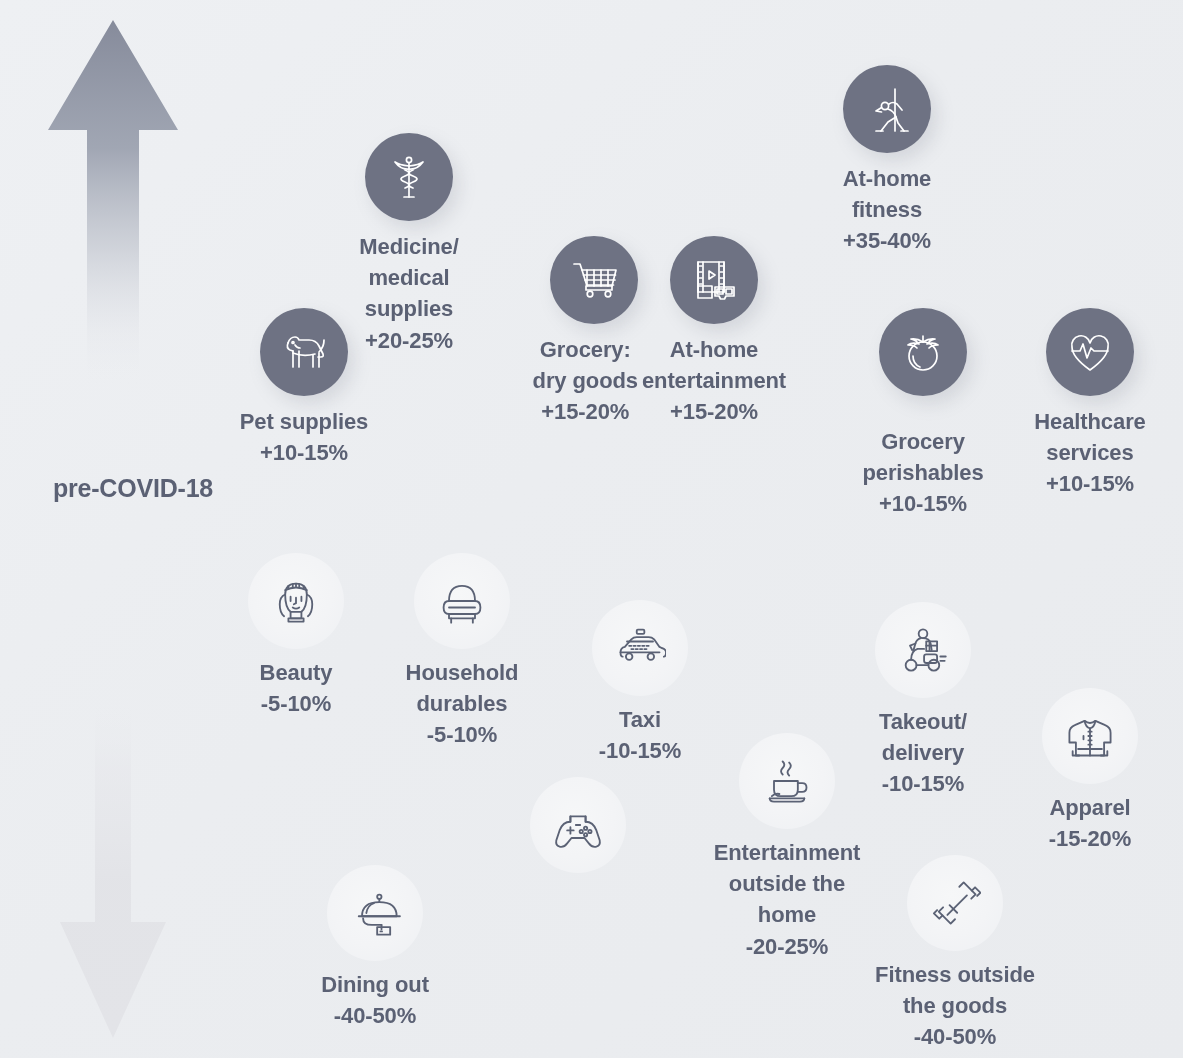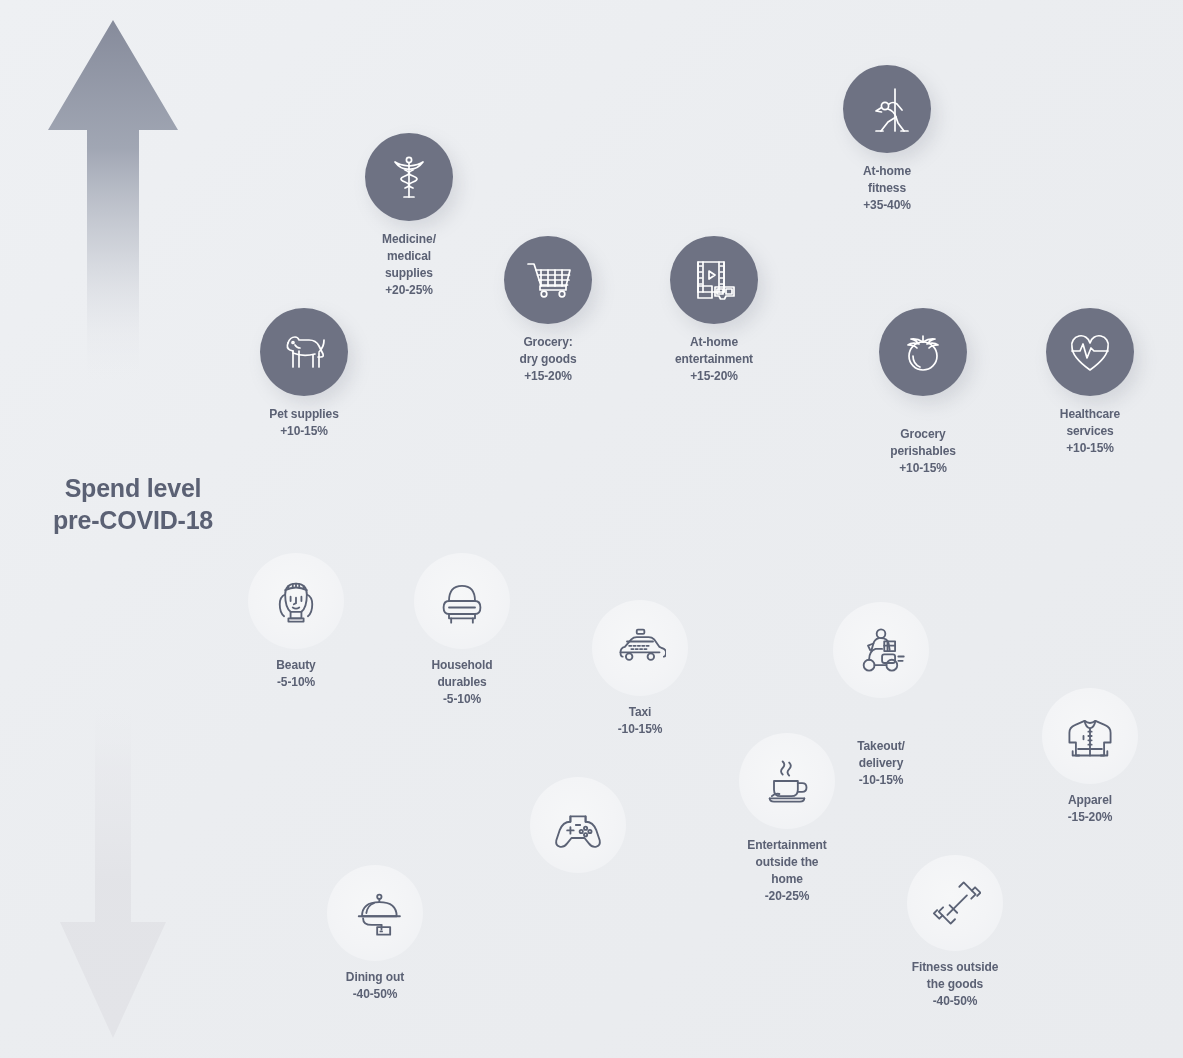--- a/index.html
+++ b/index.html
@@ -62,21 +62,21 @@
     width:96px;height:96px;
     background:radial-gradient(circle at 46% 42%, #f6f7f8 0%, #f3f4f6 52%, #eef0f3 100%);
   }
   .item.up .bubble svg{width:48px;height:48px;stroke:#ffffff;}
   .item.down .bubble svg{width:52px;height:52px;stroke:#5b6275;}
 
   .caption{
     margin-top:10px;
     text-align:center;
     color:#5b6174;
-    font-size:12px;
+    font-size:22px;
     font-weight:bold;
     line-height:1.42;
     letter-spacing:-0.1px;
     white-space:pre-line;
   }
   .caption .pct{display:block;}
   .item.down .caption{margin-top:8px;}
 
   svg{fill:none;stroke-width:1.7;stroke-linecap:round;stroke-linejoin:round;}
 </style>
@@ -104,21 +104,20 @@
         <stop offset="0%" stop-color="#eceef1" stop-opacity="0"></stop>
         <stop offset="22%" stop-color="#e6e7eb" stop-opacity="0.55"></stop>
         <stop offset="55%" stop-color="#e2e3e7" stop-opacity="0.95"></stop>
         <stop offset="100%" stop-color="#e3e4e8" stop-opacity="1"></stop>
       </linearGradient>
     </defs>
     <path d="M37 0 L73 0 L73 232 L108 232 L55 348 L2 232 L37 232 Z" fill="url(#gDn)" stroke="none"></path>
   </svg>
 
   <div id="axis-label">
-    <span class="l">Spend level</span>
     <span class="l">pre-COVID-18</span>
   </div>
 
   <div id="items-layer">
       <div class="item up" style="left: 887px; top: 65px;">
         <div class="bubble">
           <svg viewBox="0 0 48 48">
             <path d="M32 4 L32 46"></path>
             <path d="M26 19 q4 -3 8 0 l5 6"></path>
             <circle cx="22" cy="21" r="3.6"></circle>
@@ -141,21 +140,21 @@
             <path d="M24 13 q10 -1 14 -4 q-6 8 -14 7"></path>
             <path d="M20 17 q8 3 0 6 q-8 3 0 6 q8 3 0 6"></path>
             <path d="M28 17 q-8 3 0 6 q8 3 0 6 q-8 3 0 6"></path>
             <path d="M19 44 l10 0"></path>
           </svg>
         </div>
         <div class="caption"><span>Medicine/
 medical
 supplies</span><span class="pct">+20-25%</span></div>
       </div>
-      <div class="item up" style="left: 548px; top: 236px;">
+      <div class="item up" style="left: 548px; top: 236px; align-items: flex-end;">
         <div class="bubble">
           <svg viewBox="0 0 48 48">
             <path d="M4 8 h6 l2 6"></path>
             <path d="M12 14 h34 l-4 16 H17 Z"></path>
             <path d="M17 14 v16 M24 14 v16 M31 14 v16 M38 14 v16"></path>
             <path d="M13.5 19 h32 M15 24 h30 M16.5 29 h27"></path>
             <circle cx="20" cy="38" r="2.8"></circle>
             <circle cx="38" cy="38" r="2.8"></circle>
             <path d="M16 30 v4 h26 v-4"></path>
           </svg>
@@ -256,21 +255,21 @@
             <path d="M6 28 h36"></path>
             <path d="M12 18 h24"></path>
             <path d="M14 22 h2 M18 22 h2 M22 22 h2 M26 22 h2 M30 22 h2 M16 25 h2 M20 25 h2 M24 25 h2 M28 25 h2"></path>
             <circle cx="14" cy="32" r="3"></circle>
             <circle cx="34" cy="32" r="3"></circle>
             <rect x="21" y="7" width="7" height="4" rx="1"></rect>
           </svg>
         </div>
         <div class="caption"><span>Taxi</span><span class="pct">-10-15%</span></div>
       </div>
-      <div class="item down" style="left: 881px; top: 602px; gap: 32px;">
+      <div class="item down" style="left: 923px; top: 602px;">
         <div class="bubble">
           <svg viewBox="0 0 48 48">
             <circle cx="24" cy="9" r="4"></circle>
             <path d="M22 13 q-4 1 -5 5 l-2 7"></path>
             <path d="M24 13 q6 0 7 5 l1 6"></path>
             <path d="M17 18 l-5 2 l2 4"></path>
             <circle cx="13" cy="38" r="5"></circle>
             <circle cx="34" cy="38" r="5"></circle>
             <path d="M13 33 q0 -8 6 -10 h6"></path>
             <path d="M18 38 h11"></path>

